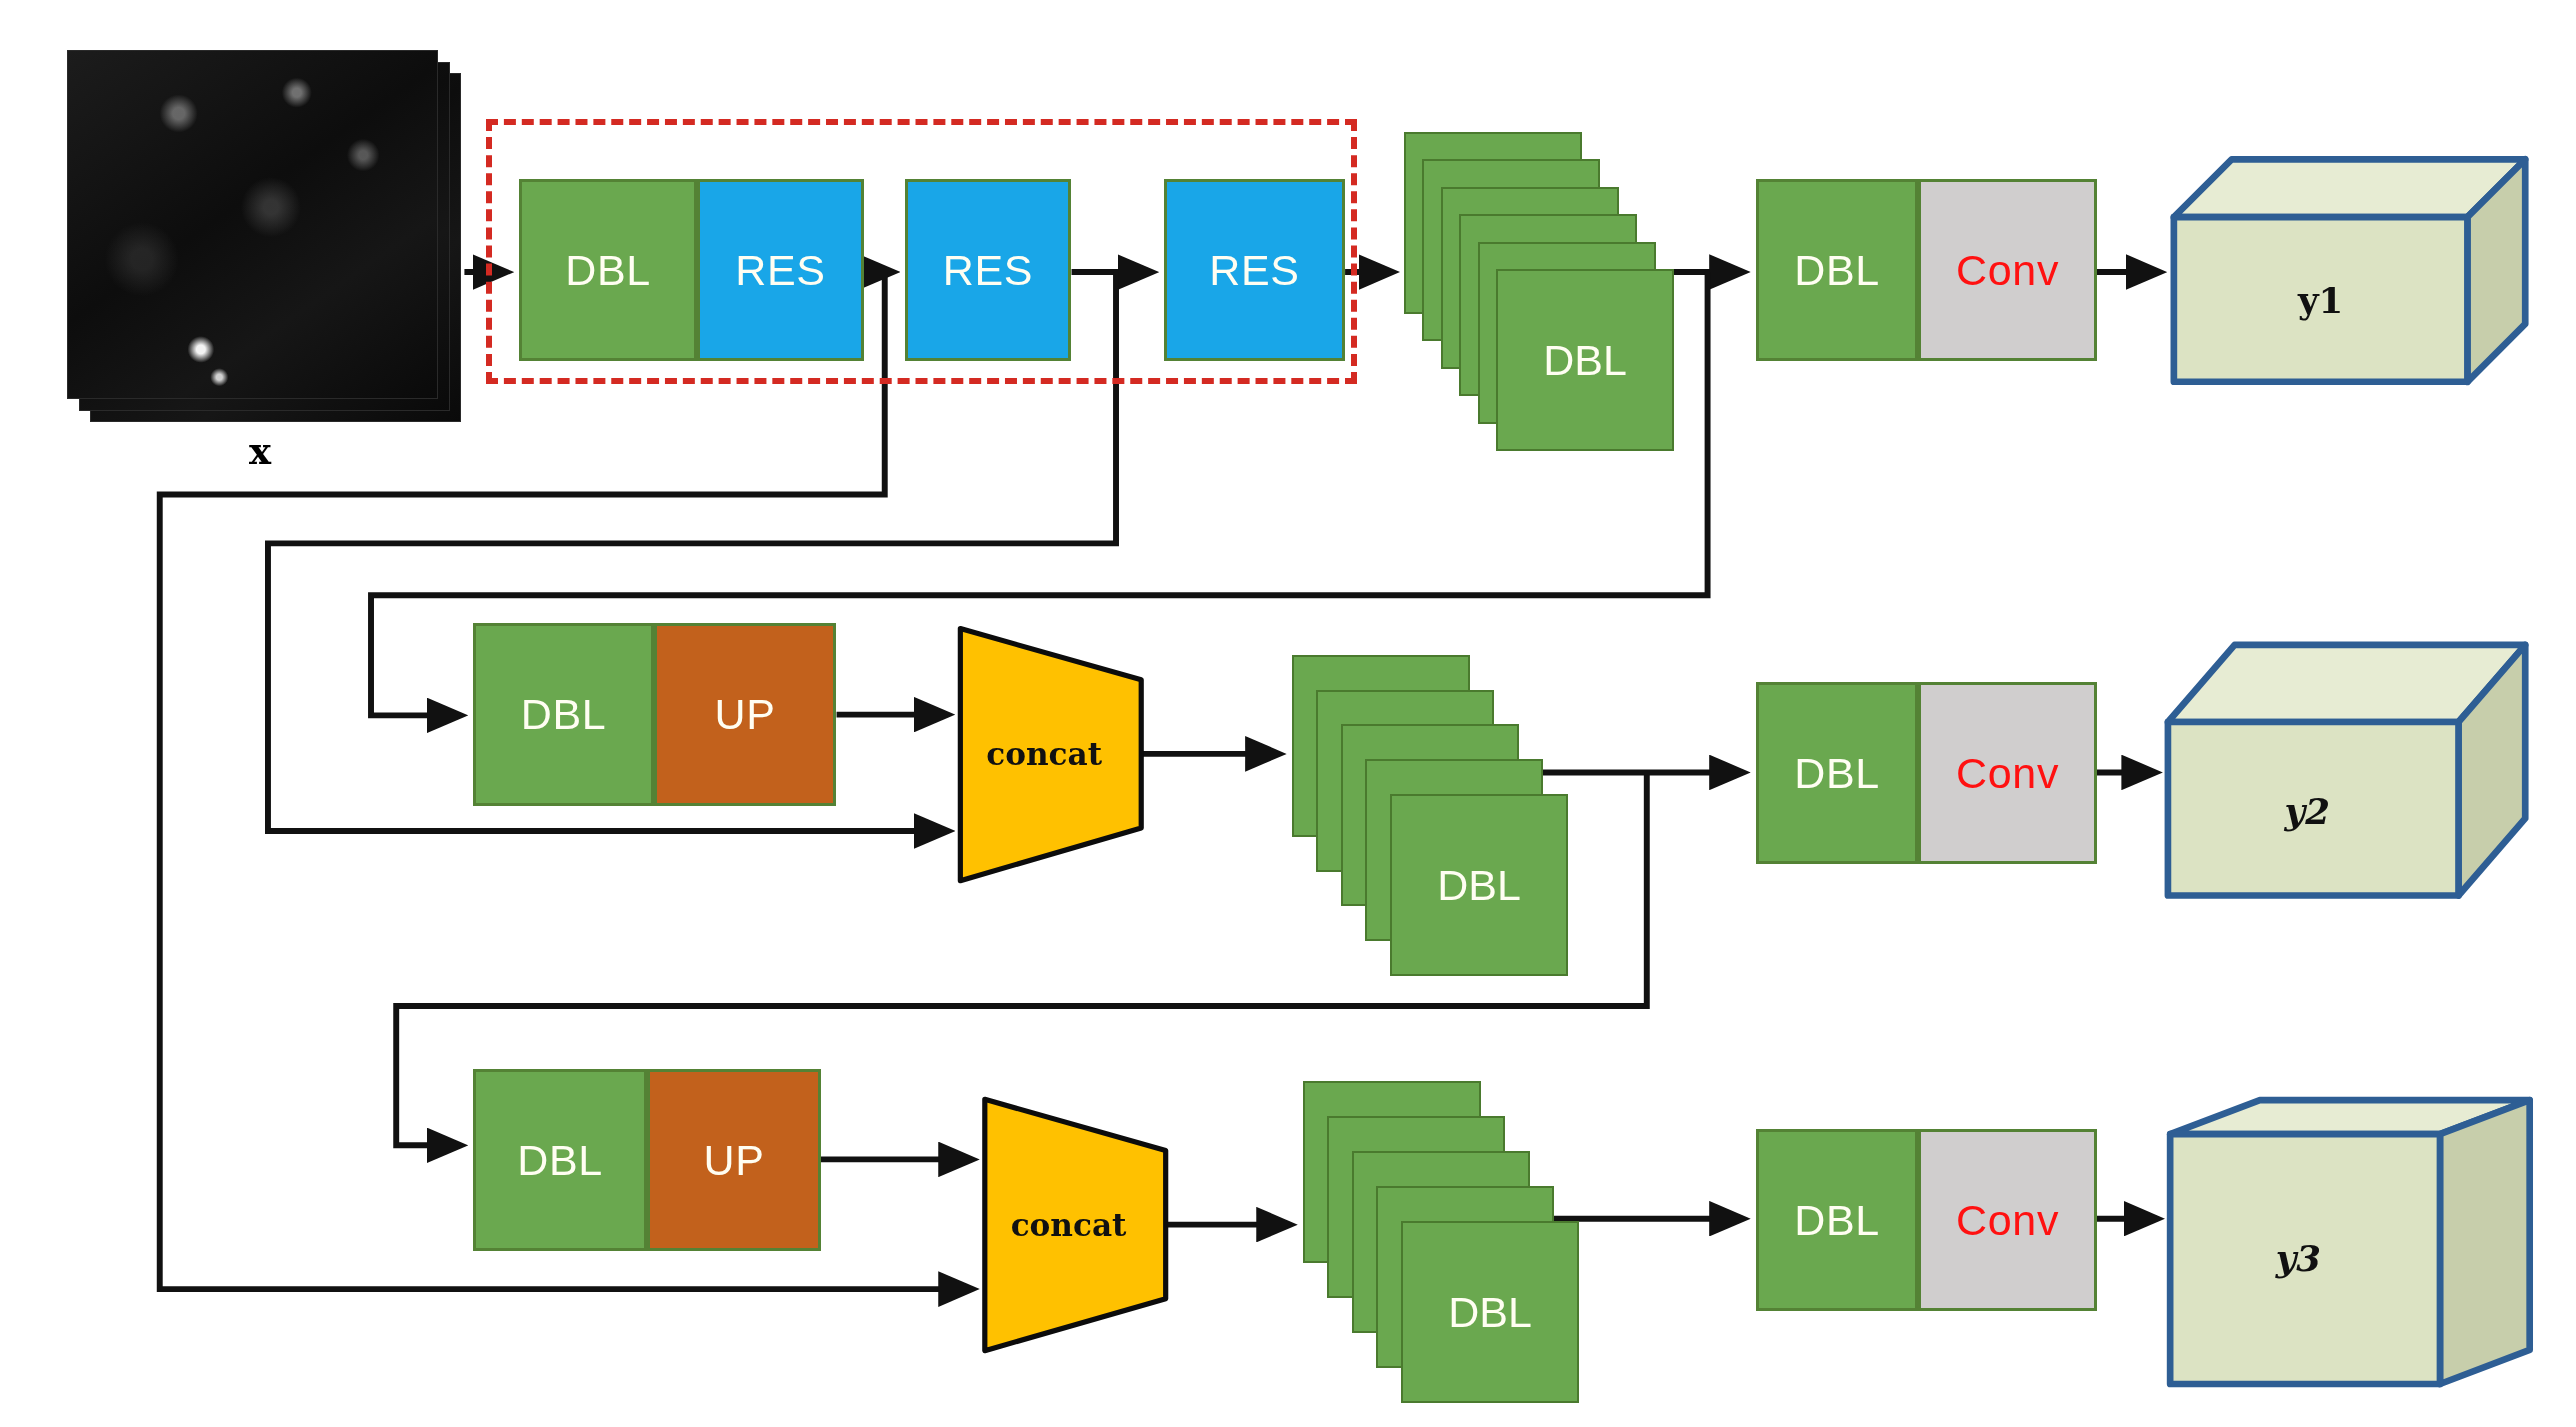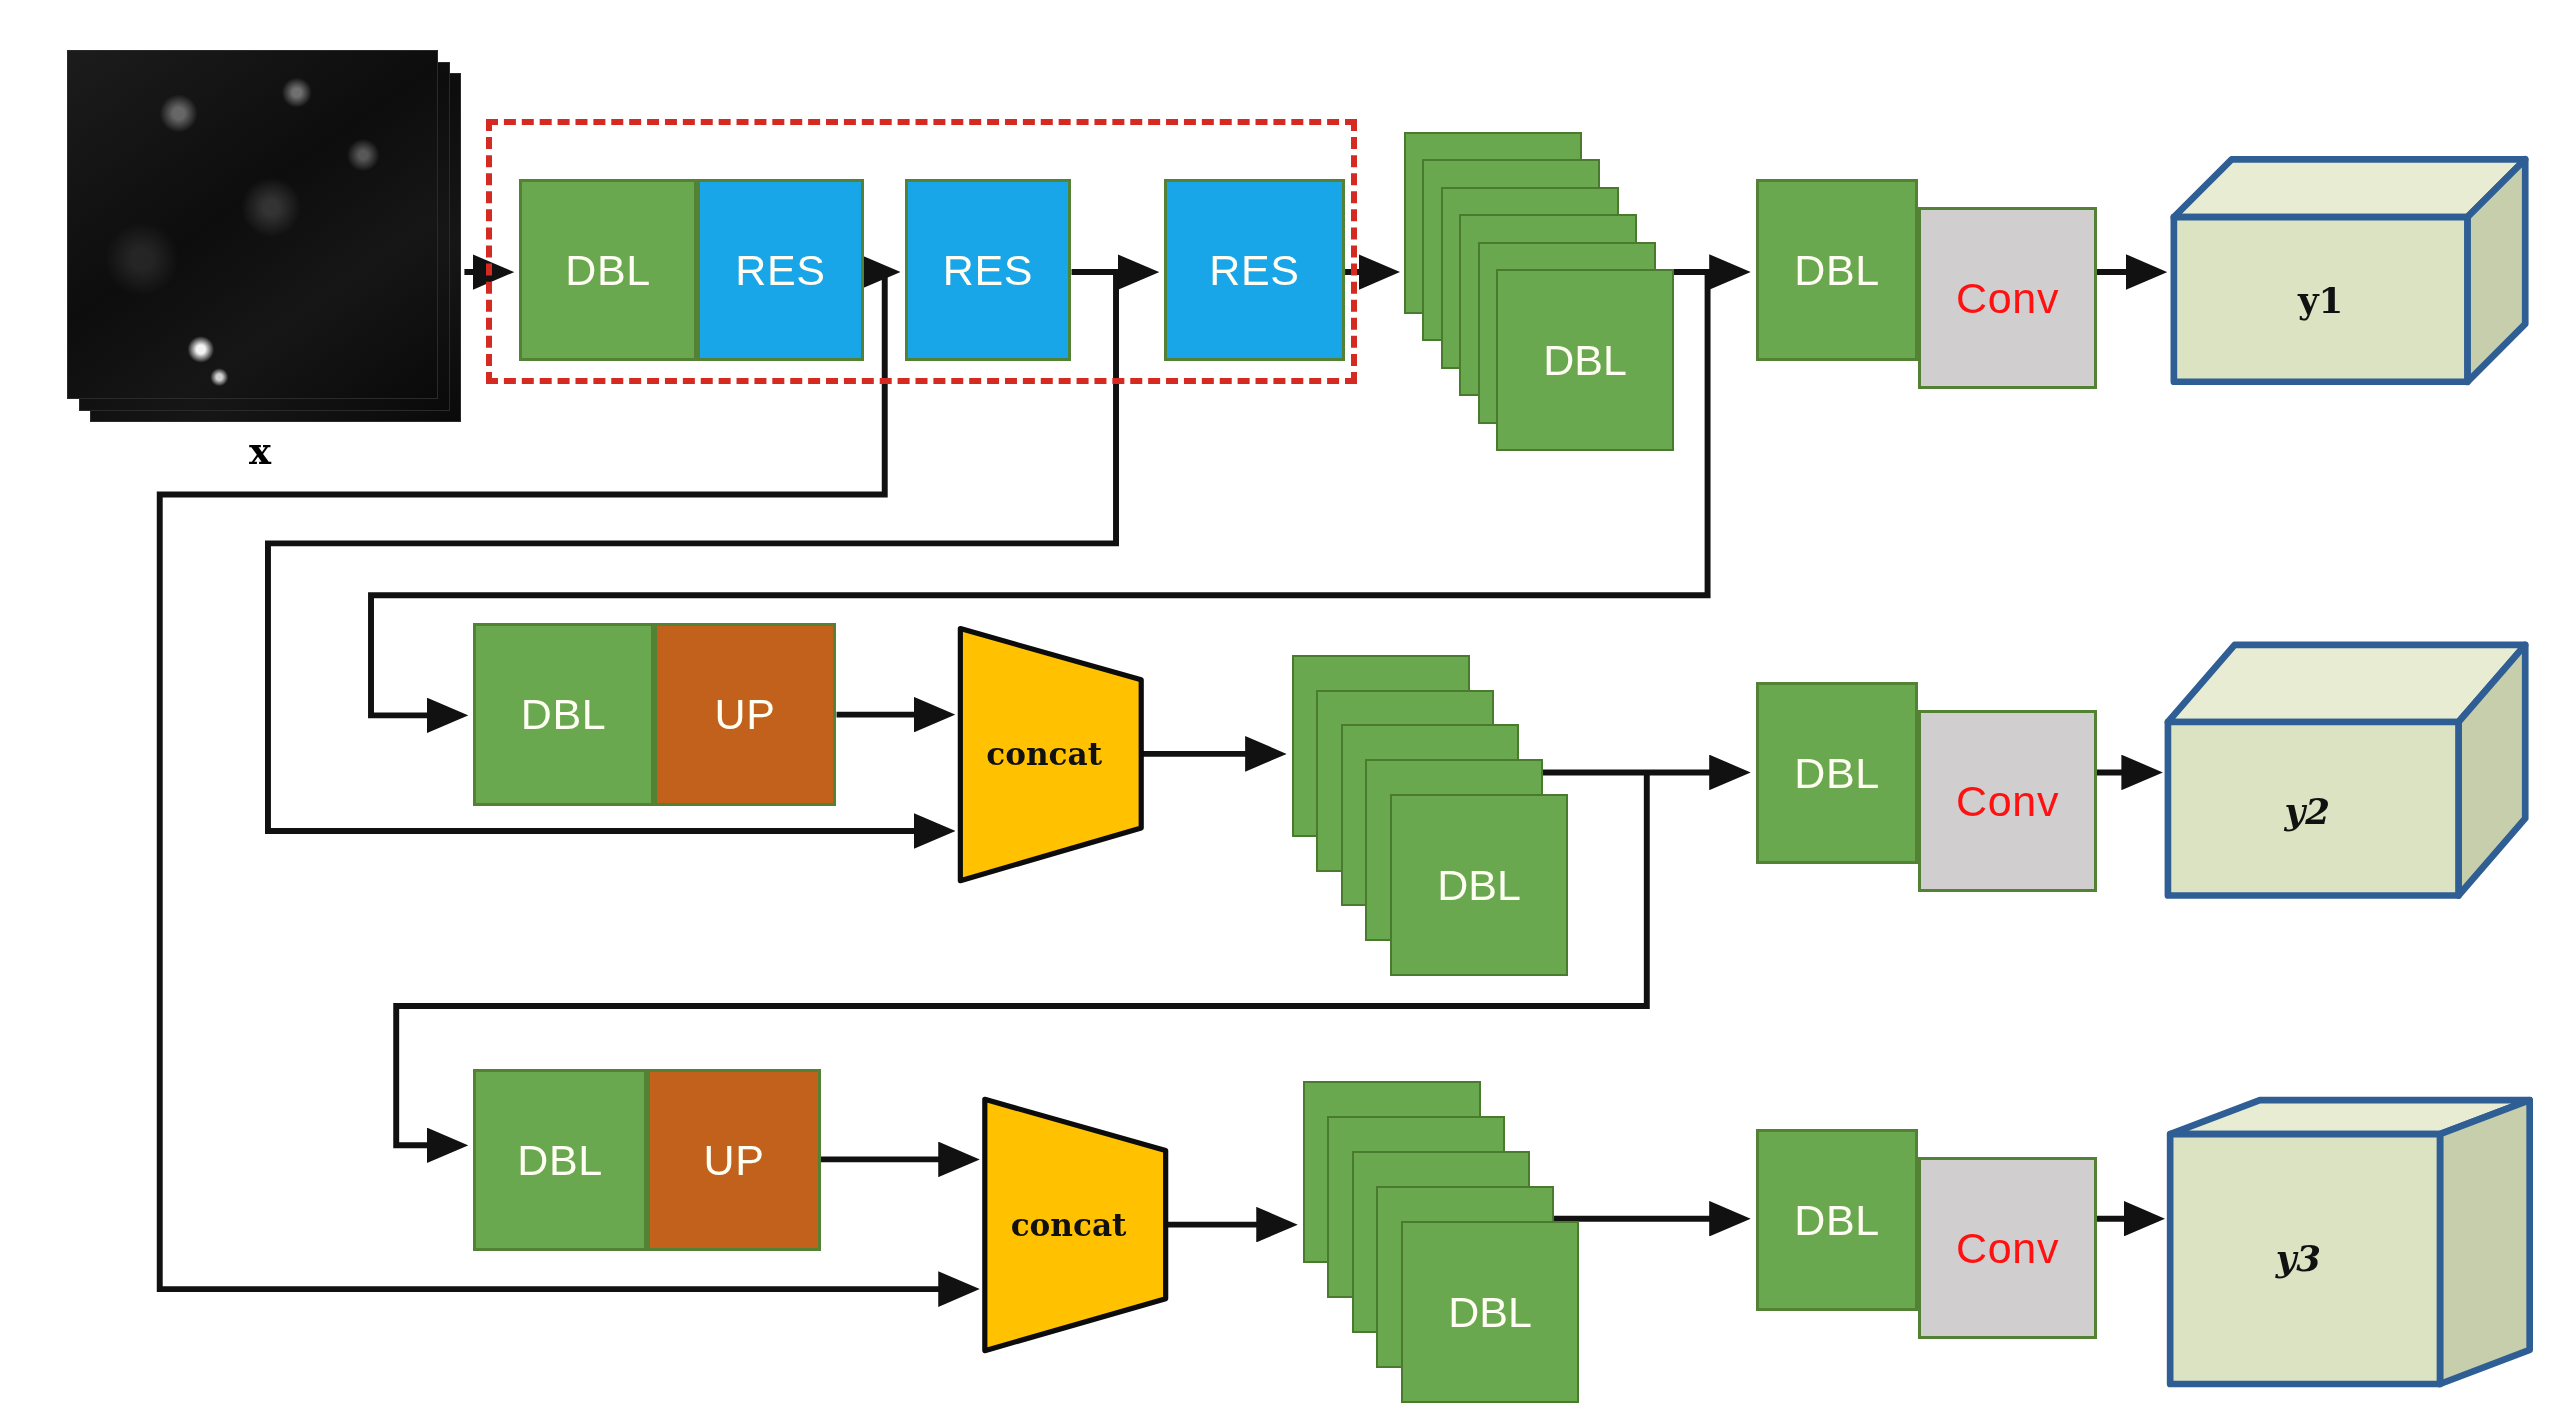--- a/index.html
+++ b/index.html
@@ -11,21 +11,21 @@
   html,body{margin:0;padding:0;background:#ffffff;}
   #canvas{position:relative;width:2576px;height:1427px;background:#fff;overflow:hidden;
           font-family:"Liberation Sans",sans-serif;}
   #wires{position:absolute;left:0;top:0;z-index:1;}
   .blk{position:absolute;z-index:2;display:flex;align-items:center;justify-content:center;
        color:#fffef2;font-size:43px;font-weight:500;letter-spacing:0.7px;
        border:3px solid var(--greenborder);box-sizing:border-box;}
   .green{background:var(--green);}
   .blue{background:var(--blue);}
   .orange{background:var(--orange);}
-  .grayc{background:var(--gray);color:var(--convtext);margin-top:28px;}
+  .grayc{background:var(--gray);color:var(--convtext);}
   .layer{position:absolute;z-index:2;width:178px;height:182px;background:var(--green);
          border:2.2px solid #4a7a2e;box-sizing:border-box;display:flex;align-items:center;
          justify-content:center;color:#fffef2;font-size:43px;}
   .imgframe{position:absolute;z-index:2;width:371px;height:349px;background:
       radial-gradient(circle at 36% 86%, rgba(255,255,255,.95) 0 4.4px, rgba(255,255,255,0) 13.3px),
       radial-gradient(circle at 41% 94%, rgba(255,255,255,.8) 0 3px, rgba(255,255,255,0) 9px),
       radial-gradient(circle at 30% 18%, rgba(255,255,255,.35) 0 6px, rgba(255,255,255,0) 19px),
       radial-gradient(circle at 62% 12%, rgba(255,255,255,.4) 0 4.4px, rgba(255,255,255,0) 15px),
       radial-gradient(circle at 80% 30%, rgba(255,255,255,.3) 0 4.4px, rgba(255,255,255,0) 16.3px),
       radial-gradient(circle at 55% 45%, rgba(120,120,120,.35) 0 7.4px, rgba(120,120,120,0) 30px),

